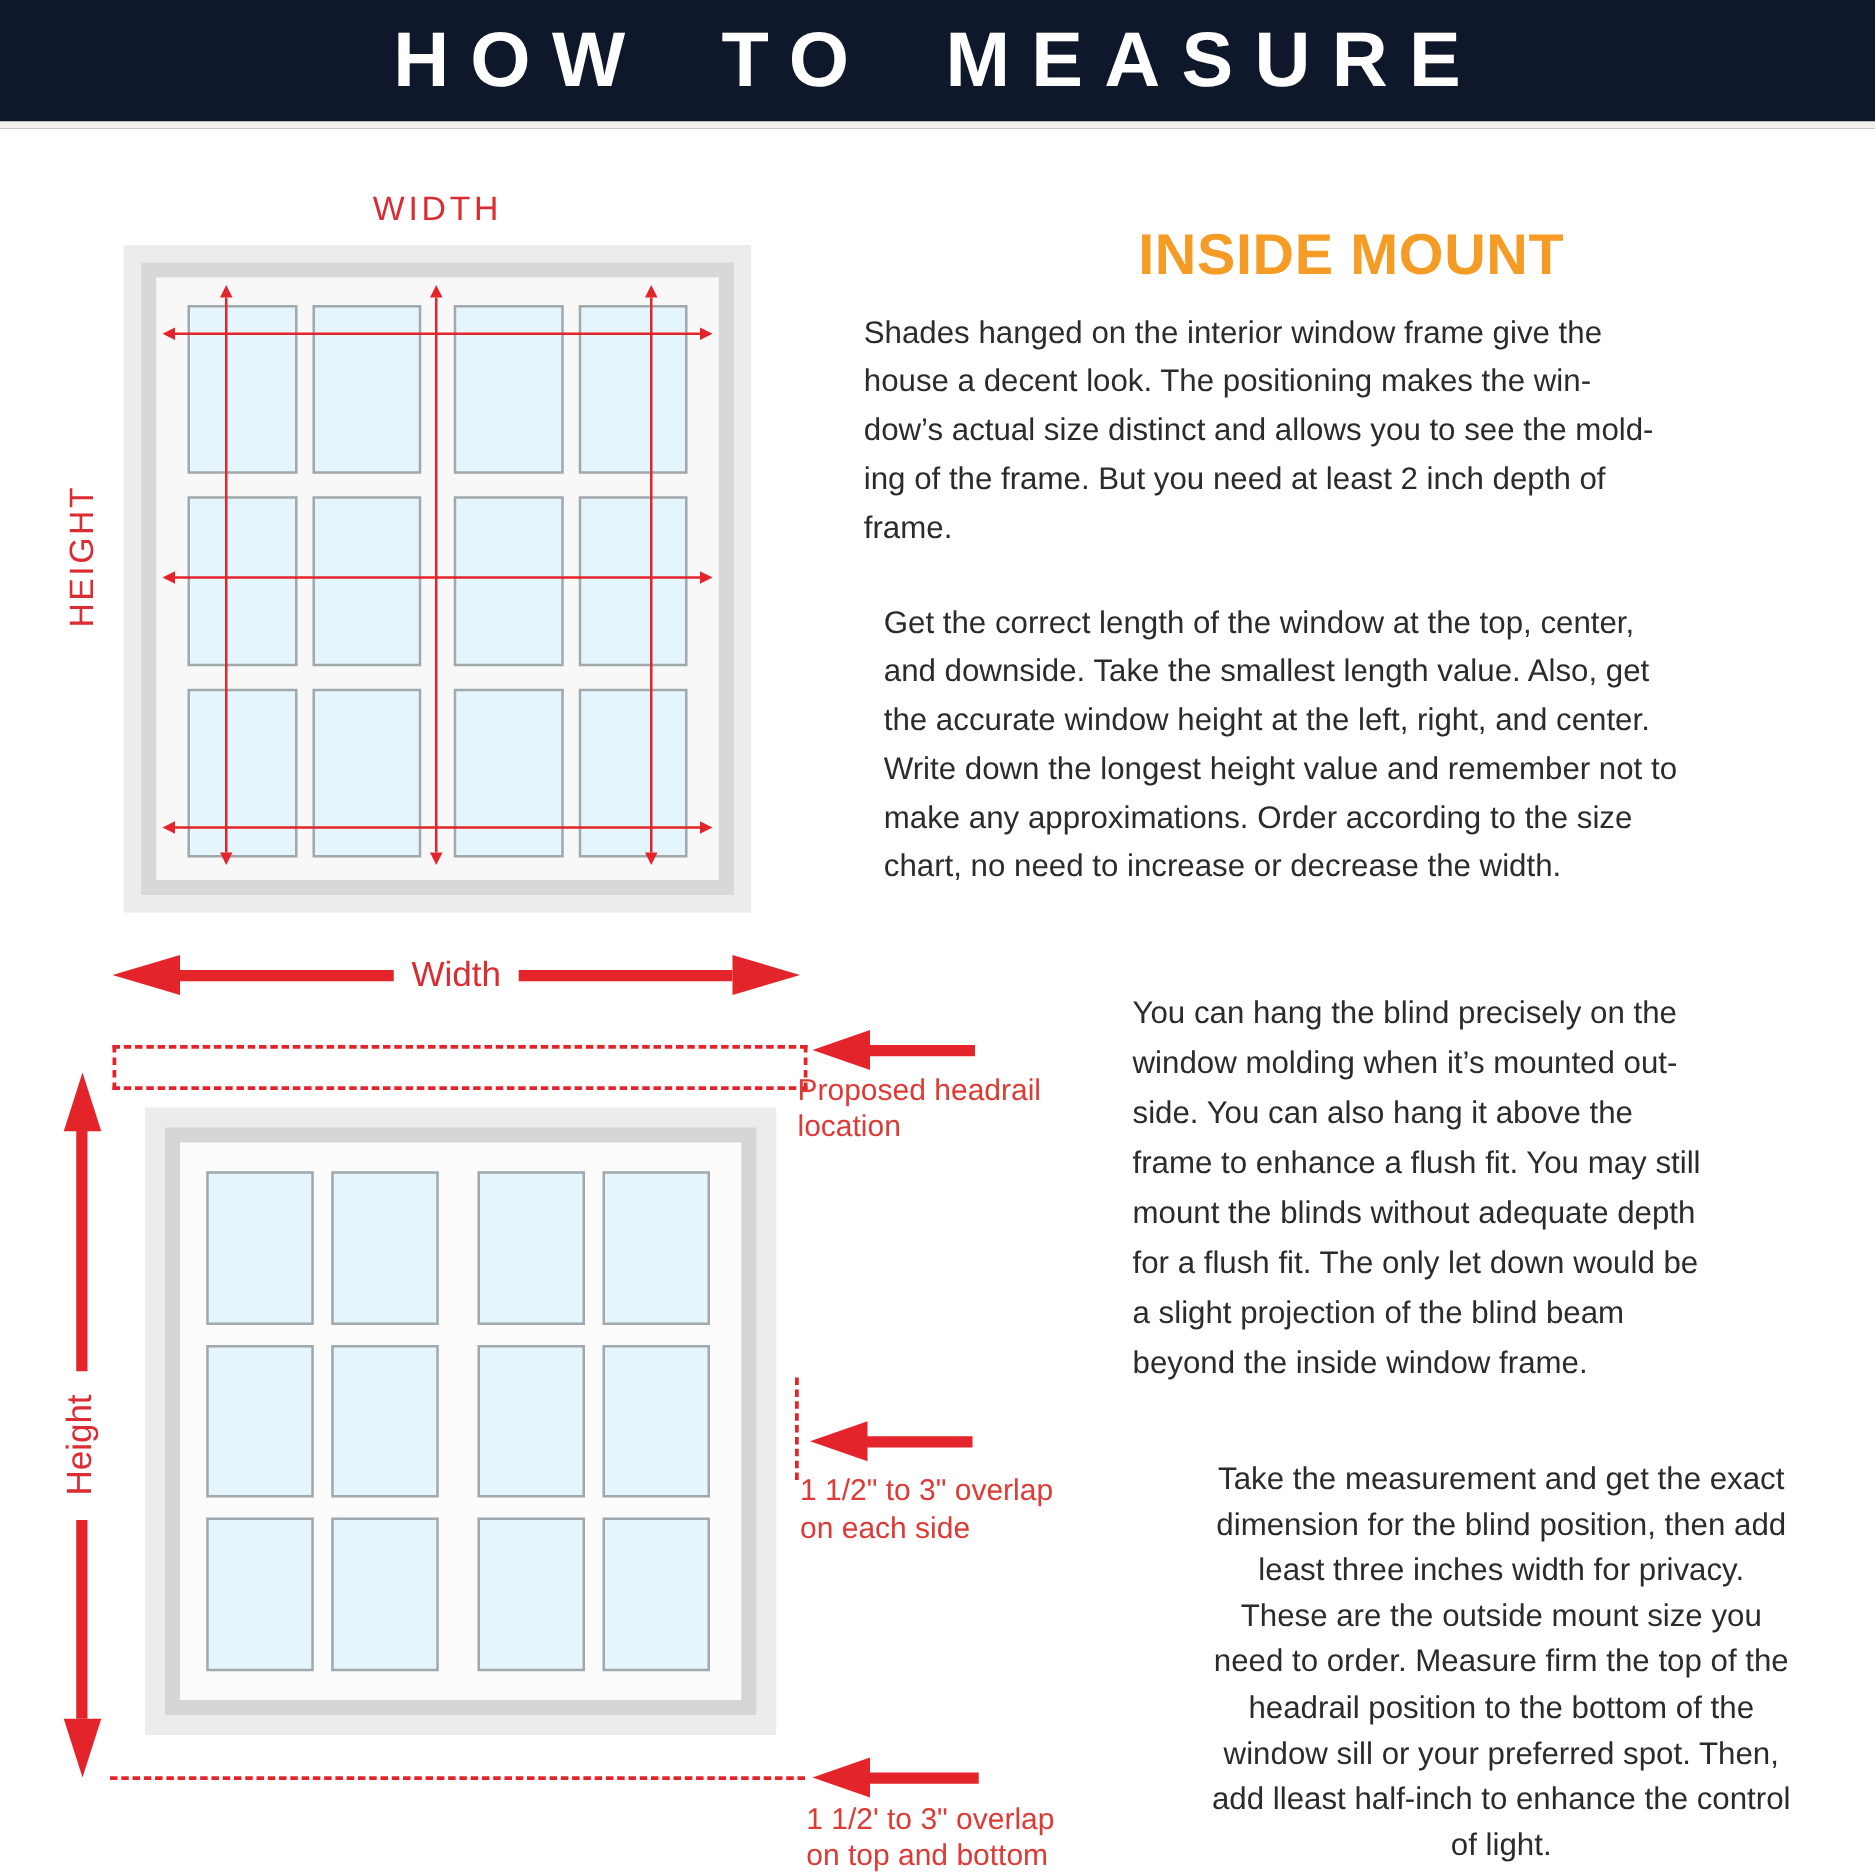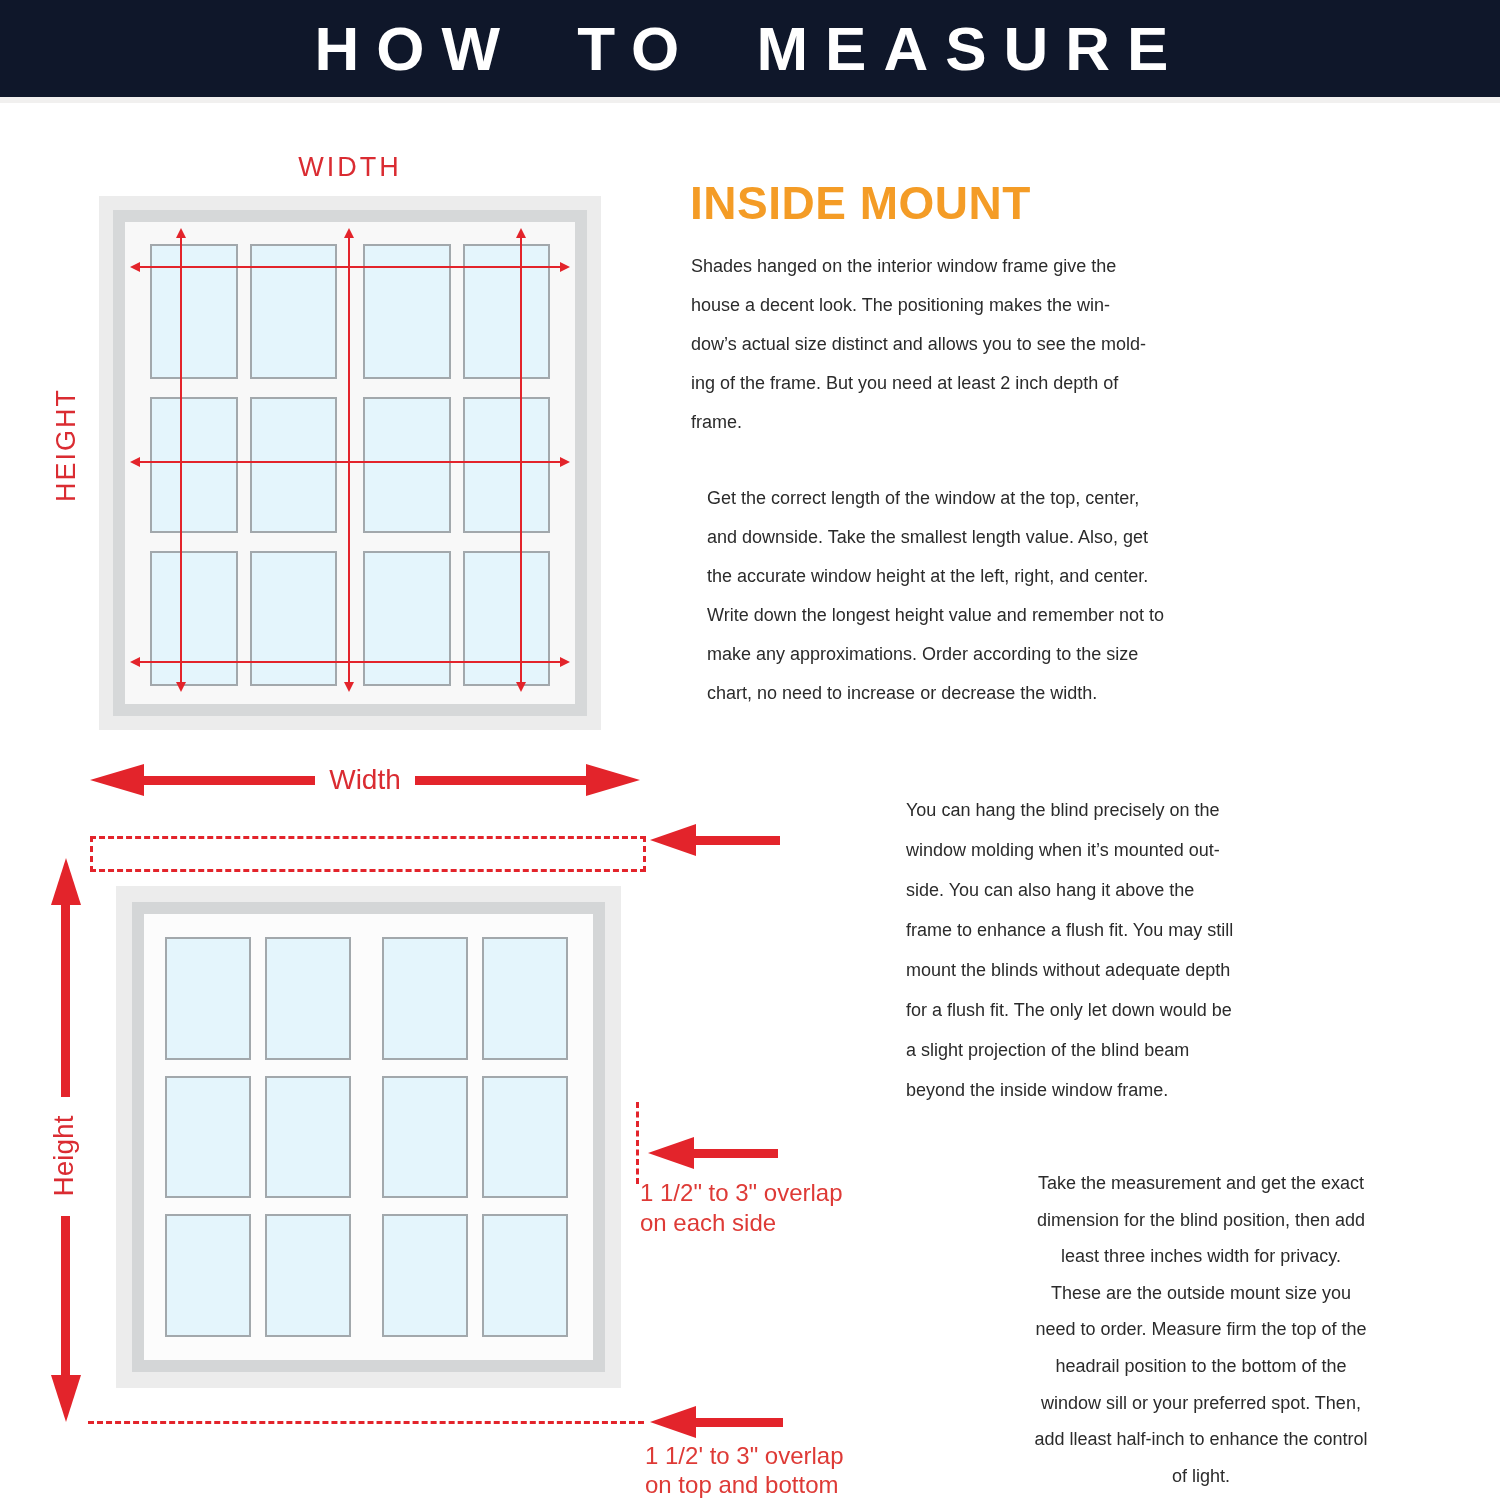--- a/index.html
+++ b/index.html
@@ -6,22 +6,22 @@
   .page{position:relative;width:1500px;height:1500px;background:#ffffff;overflow:hidden;
         font-family:"Liberation Sans",sans-serif;}
 
   
   .banner{position:absolute;left:0;top:0;width:1500px;height:97px;background:#0f172a;
           border-bottom:6px solid #f1f0ef;}
   .banner h1{margin:0;line-height:97px;text-align:center;color:#ffffff;
              font-size:62px;font-weight:bold;letter-spacing:17px;word-spacing:26px;}
 
   
-  .body-text{position:absolute;color:#2b2b2b;font-size:18px;white-space:pre;}
-  .heading{position:absolute;color:#F49C26;font-weight:bold;font-size:46px;
+  .body-text{position:absolute;color:#2b2b2b;font-size:25px;white-space:pre;}
+  .heading{position:absolute;color:#F49C26;font-weight:bold;text-align:center;font-size:46px;
            letter-spacing:0.5px;}
   .red-label{position:absolute;color:#de3a36;font-size:24px;line-height:29px;white-space:pre;}
   .dim-label{color:#da2c32;}
 
   
   .win-outer{position:absolute;background:#ececec;}
   .win-mid{position:absolute;background:#d6d8d9;}
   .win-inner{position:absolute;background:#f8f8f8;}
   .pane-area{position:absolute;display:flex;}
   .sash{flex:1;display:grid;grid-template-columns:1fr 1fr;}
@@ -141,20 +141,22 @@
     <span class="lbl">Width</span>
     <span class="shaft"></span>
     <span class="head-r"></span>
   </div>
 
   <div class="dash-rect"></div>
   <div class="thick-left" style="left:650px;top:824px;width:130px;">
     <span class="head"></span>
     <span class="shaft"></span>
   </div>
+  <div class="red-label" style="left:638px;top:858px;">Proposed headrail
+location</div>
 
   <div class="vhead up" style="left:51px;top:858px;"></div>
   <div class="vshaft" style="left:61px;top:903px;height:194px;"></div>
   <div class="rot dim-label" style="left:64px;top:1156px;font-size:28px;">Height</div>
   <div class="vshaft" style="left:61px;top:1216px;height:159px;"></div>
   <div class="vhead down" style="left:51px;top:1375px;"></div>
 
   <div class="win-outer win2">
     <div class="win-mid"></div>
     <div class="win-inner"></div>

